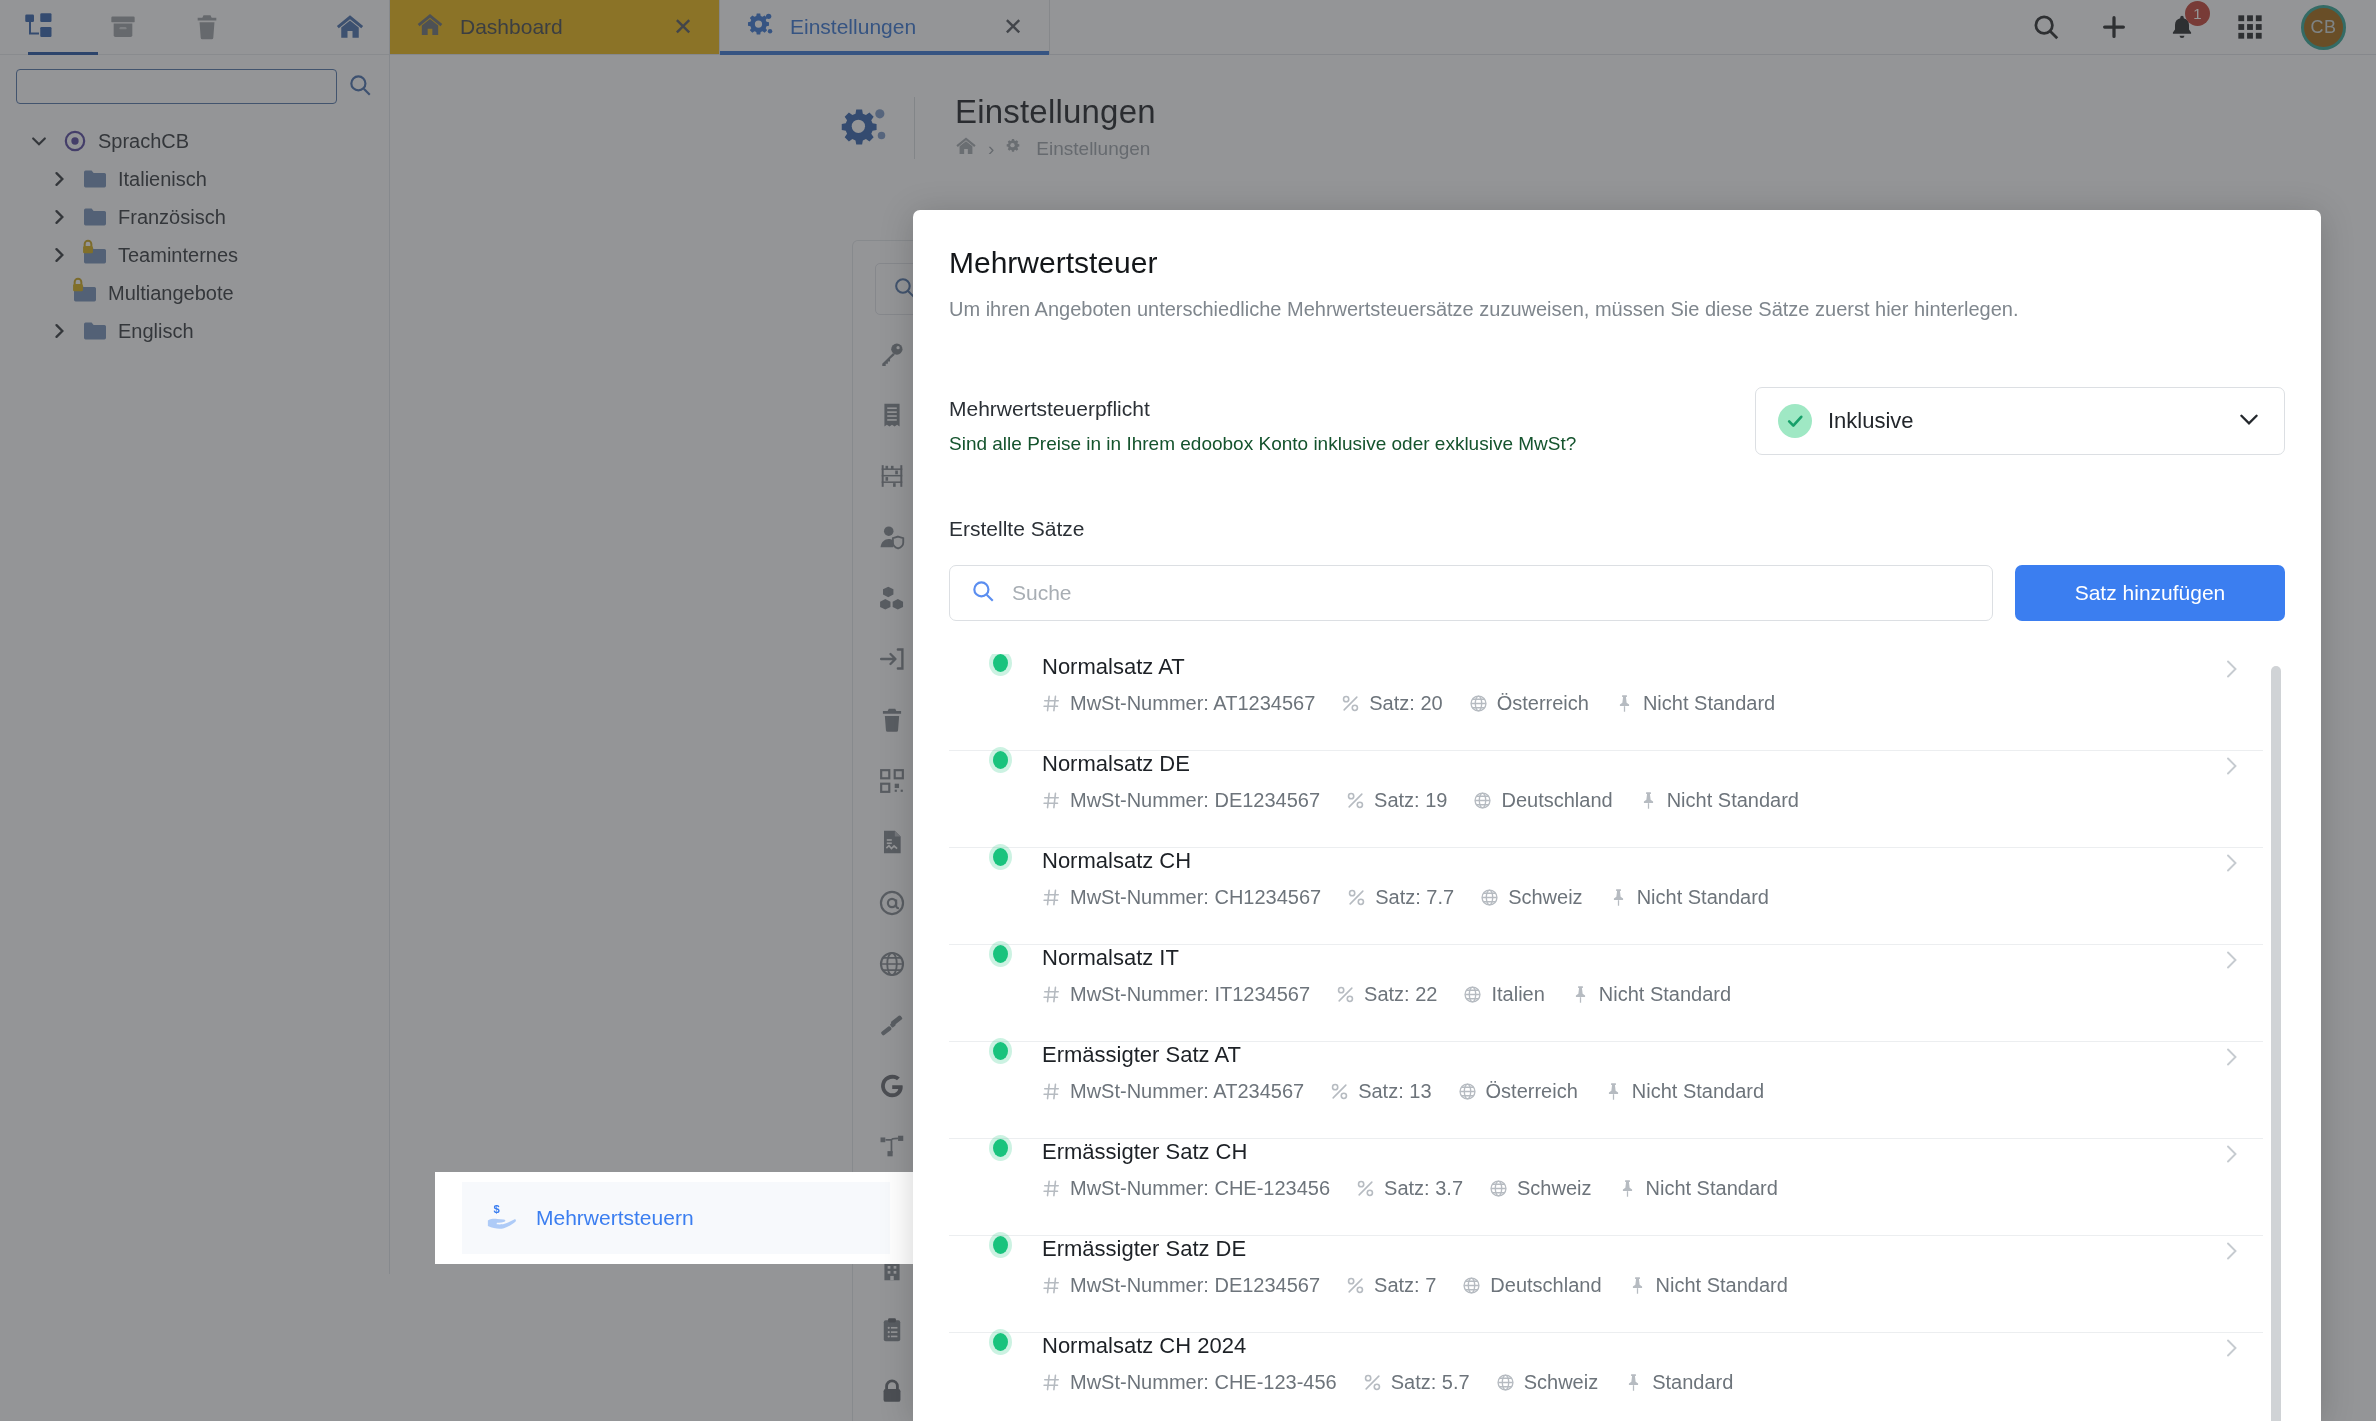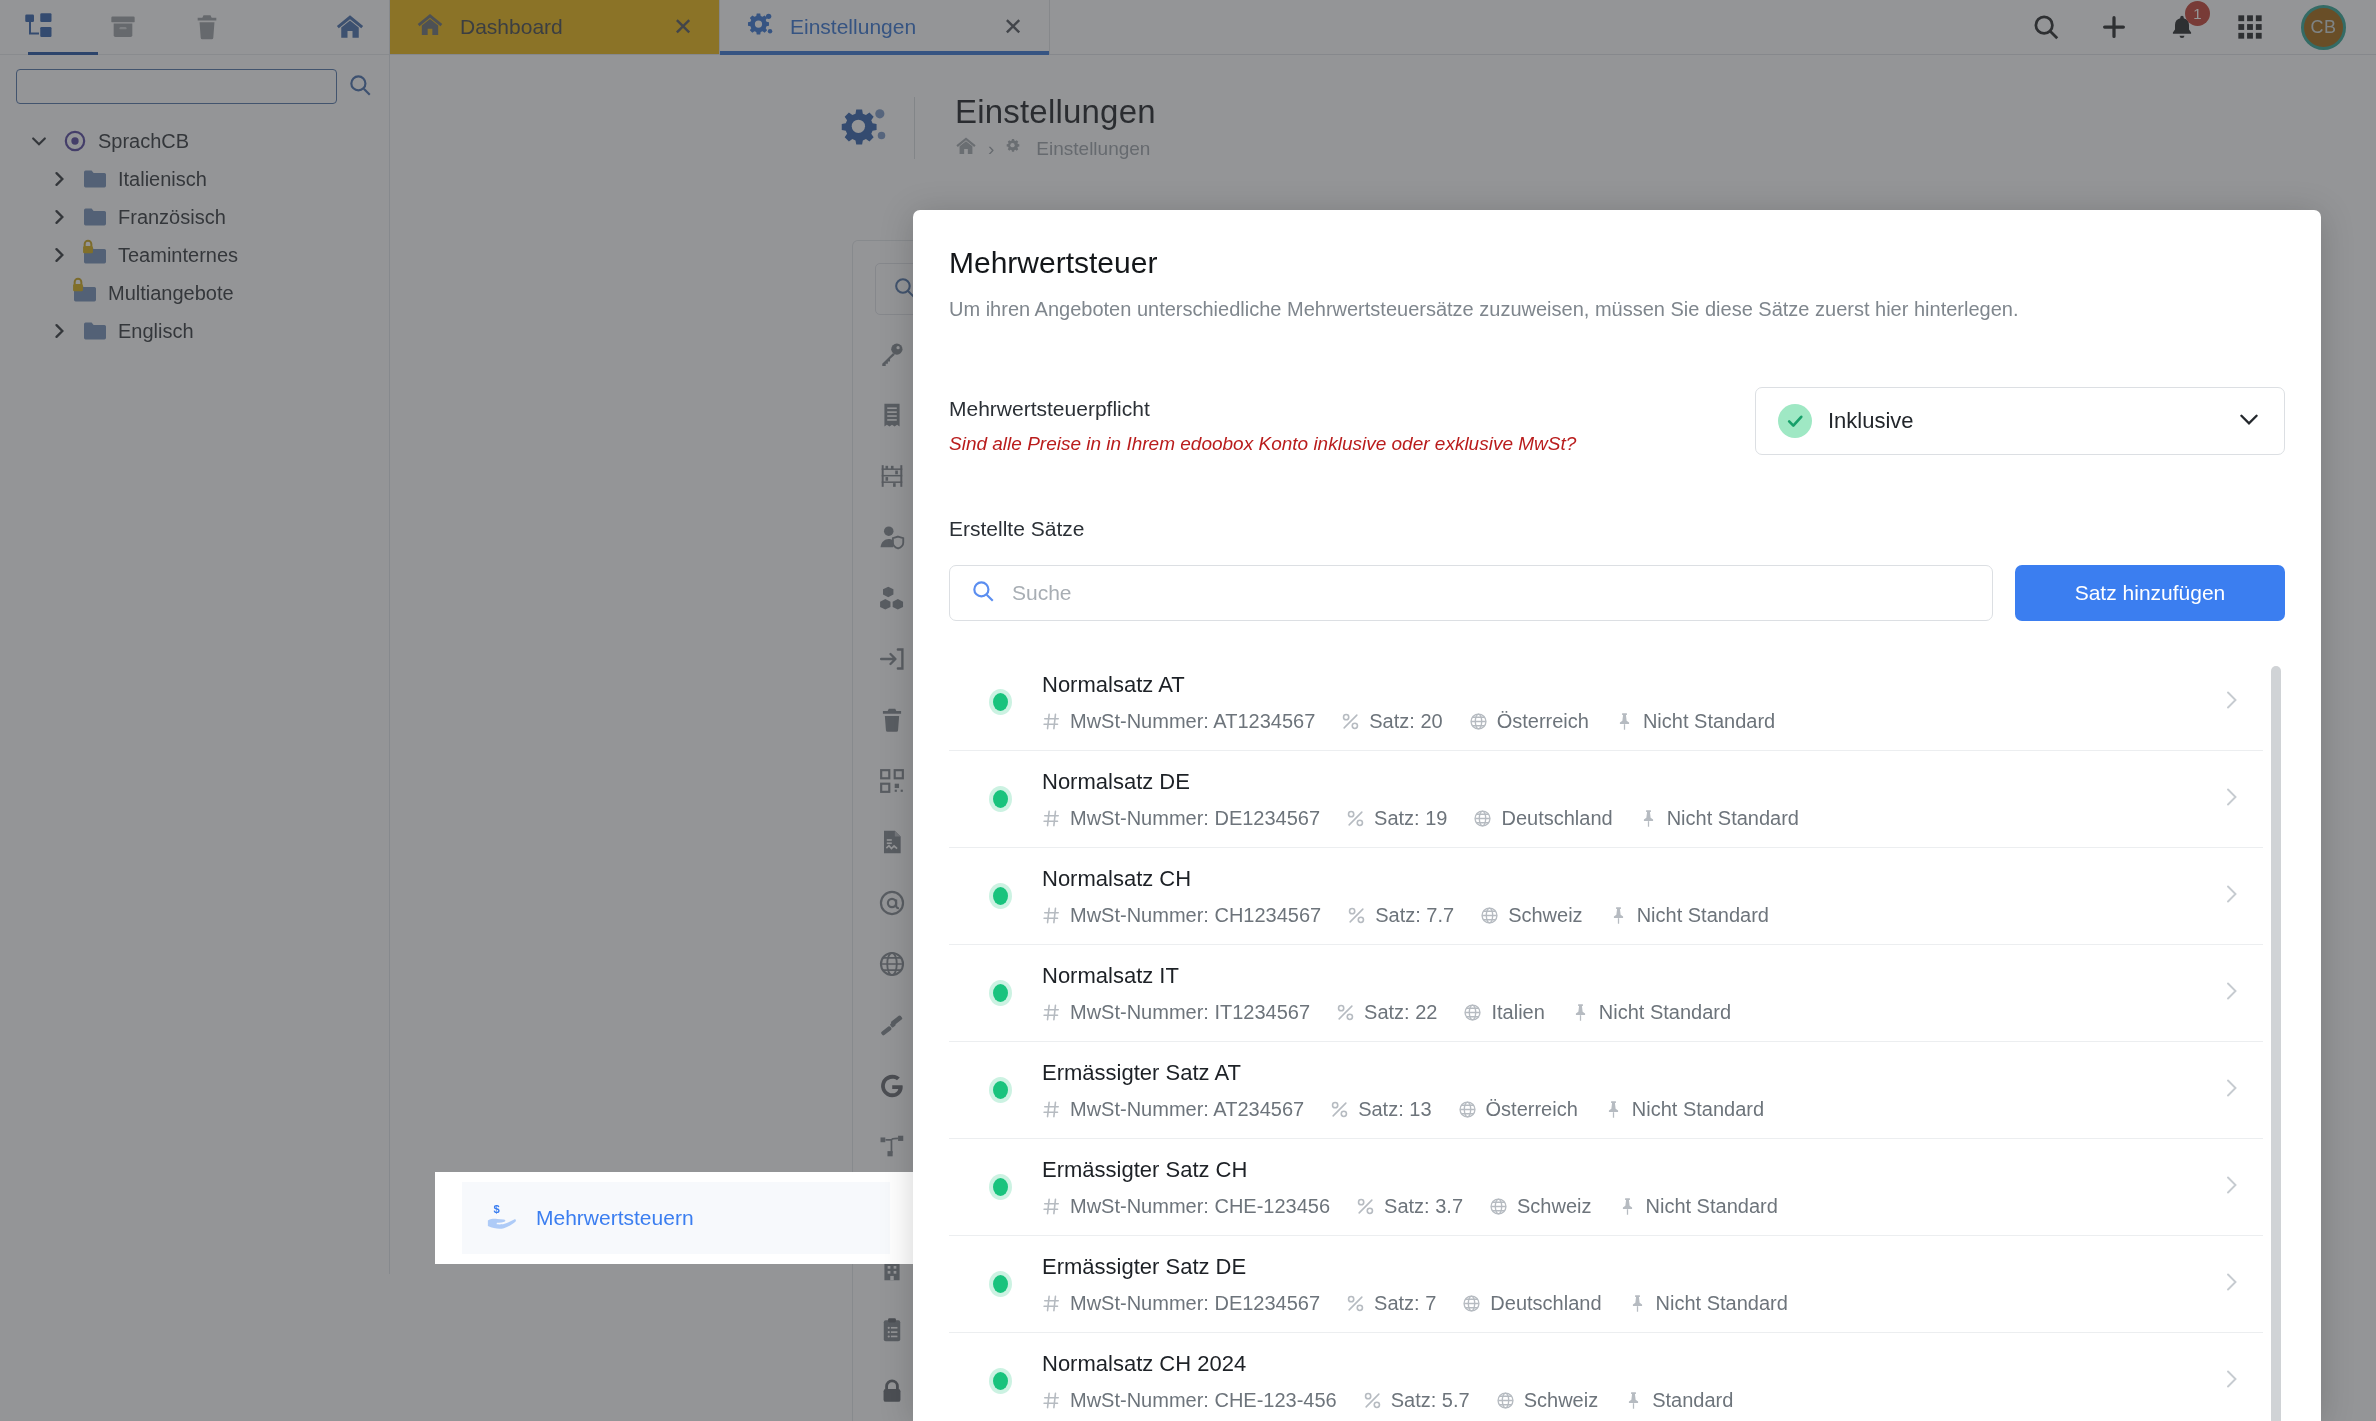--- a/index.html
+++ b/index.html
@@ -94,21 +94,21 @@
   .modal {
     position: absolute; left: 913px; top: 210px; width: 1408px; bottom: 0;
     background:#ffffff; border-radius: 7px 7px 0 0; box-shadow: 0 4px 34px rgba(0,0,0,.18);
     padding: 36px 36px 0 36px; display:flex; flex-direction: column;
   }
   .modal-title { font-size: 30px; color:#14171a; }
   .modal-sub { font-size: 20px; color:#7f868d; margin-top: 18px; }
 
   .mwst-row { display:flex; align-items:flex-end; margin-top: 66px; }
   .mwst-label { font-size: 21px; color:#2b3036; }
-  .mwst-desc { font-size: 19px; color:#b91c1c; margin-top: 12px; font-style: italic; }
+  .mwst-desc { font-size: 19px; color:#14532d; margin-top: 12px; }
   .mwst-left { flex: 1; padding-top: 4px; }
   .select-box {
     width: 530px; height: 68px; border:1px solid #dcdfe3; border-radius: 7px;
     display:flex; align-items:center; gap: 16px; padding: 0 22px; cursor:pointer; background:#fff;
   }
   .check-circle { width: 34px; height: 34px; border-radius:50%; background:#9fe8c4; display:flex; align-items:center; justify-content:center; }
   .select-value { flex:1; font-size: 22px; color:#22262b; }
 
   .section-label { font-size: 21px; color:#2b3036; margin-top: 62px; }
   .search-row { display:flex; gap: 22px; margin-top: 24px; }
@@ -126,21 +126,21 @@
     font-size: 21px; display:flex; align-items:center; justify-content:center; cursor:pointer; border:none;
     font-family:"Liberation Sans", sans-serif;
   }
 
   .rate-list {
     margin-top: 32px; flex: 1; overflow: hidden; position: relative;
     border-top: 1px solid #ffffff;
   }
   .rate-scroll { position:absolute; inset:0; overflow: hidden; padding-right: 22px; }
   .rate-row {
-    display:flex; align-items:center; height: 97px; border-bottom: 1px solid #eceef0;
+    display:flex; height: 97px; border-bottom: 1px solid #eceef0;
     cursor:pointer; padding-right: 10px;
   }
   .dot { width: 15px; height: 18px; border-radius: 50%; background:#19c37d; margin: 0 34px 0 44px; flex: 0 0 15px; box-shadow: 0 0 0 4px rgba(25,195,125,.22); }
   .rate-main { flex:1; }
   .rate-name { font-size: 22px; color:#1d2126; }
   .rate-meta { display:flex; align-items:center; gap: 26px; margin-top: 12px; font-size: 20px; color:#6d747b; }
   .meta-item { display:flex; align-items:center; gap: 9px; white-space: nowrap; }
   .meta-item .mi { color:#aeb4ba; display:flex; align-items:center; }
   .chev { color:#c6cbd0; font-size: 30px; padding-right: 10px; }
 

